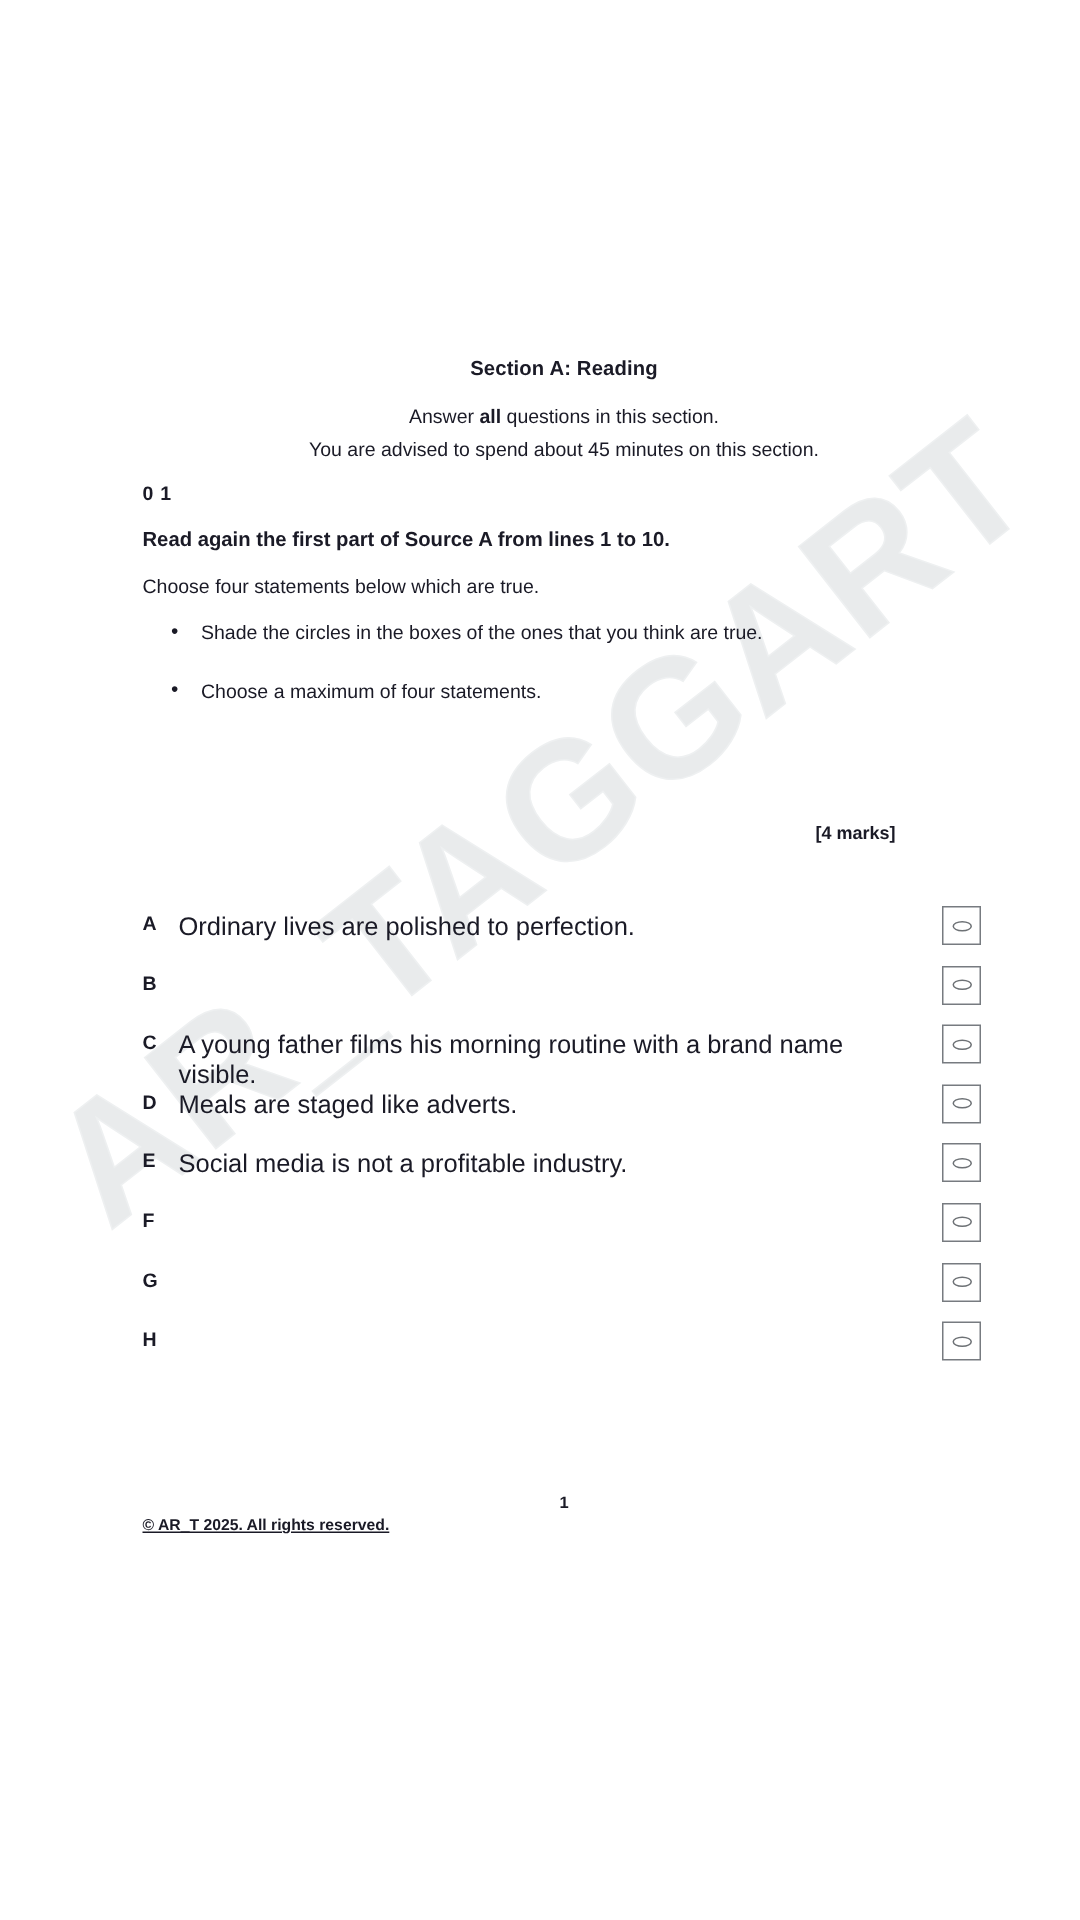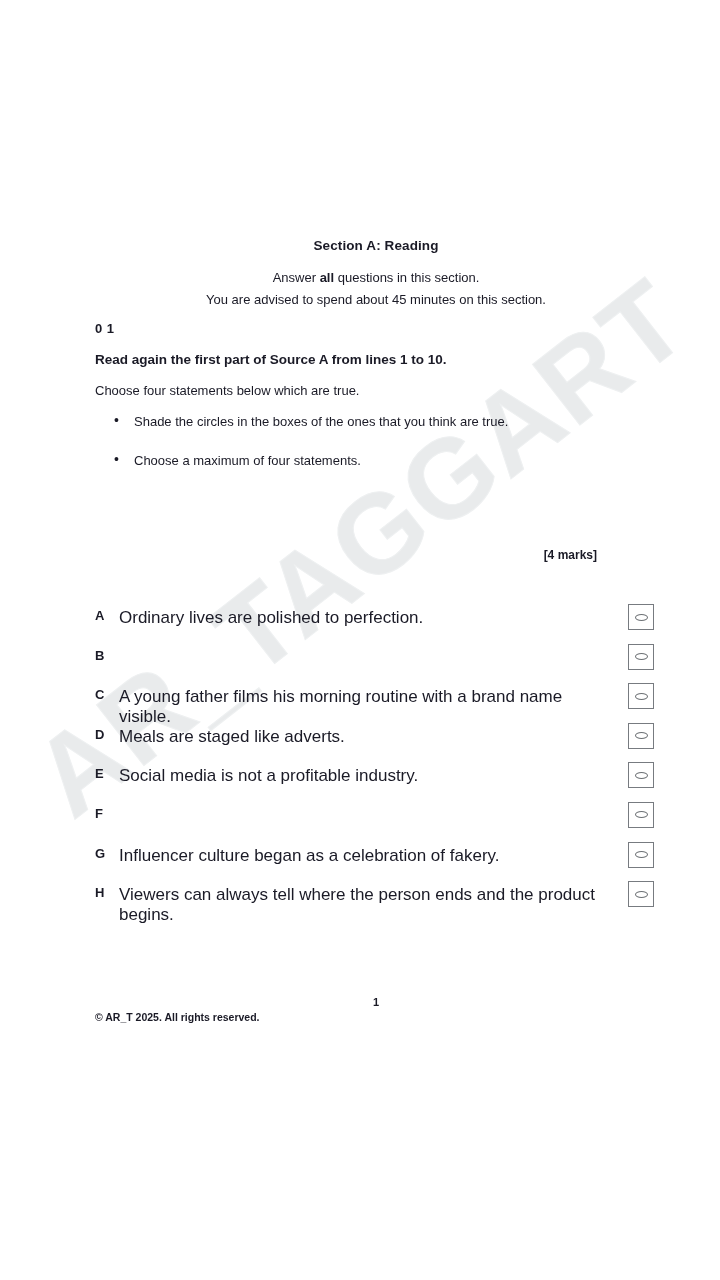--- a/index.html
+++ b/index.html
@@ -189,20 +189,21 @@
     text-align: center;
     font-size: 11px;
     font-weight: 700;
   }
   .copyright {
     position: absolute;
     left: 79px;
     top: 995px;
     font-size: 10.5px;
     font-weight: 600;
+    text-decoration: underline;
   }
 </style>
 </head>
 <body>
 
 <div id="page">
 
   <div class="watermark">AR_TAGGART</div>
 
   <div class="doc">
@@ -269,29 +270,27 @@
 
       <div class="statement-row">
         <div class="st-letter">F</div>
         <div class="answer-box">
             <span class="oval"></span>
           </div>
       </div>
 
       <div class="statement-row">
         <div class="st-letter">G</div>
-        <div class="st-text">Influencer culture began as a celebration of fakery.</div>
         <div class="answer-box">
             <span class="oval"></span>
           </div>
       </div>
 
       <div class="statement-row">
         <div class="st-letter">H</div>
-        <div class="st-text">Viewers can always tell where the person ends and the product begins.</div>
         <div class="answer-box">
             <span class="oval"></span>
           </div>
       </div>
 
     </div>
 
     <div class="page-number">1</div>
     <div class="copyright">© AR_T 2025. All rights reserved.</div>
 

